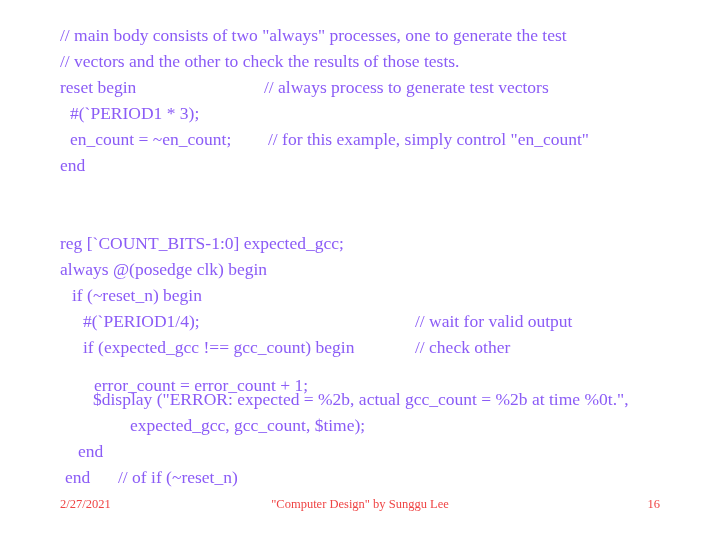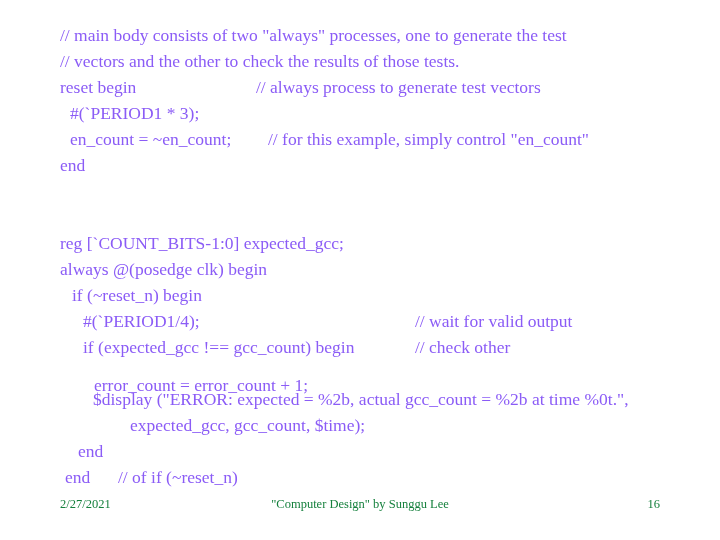--- a/index.html
+++ b/index.html
@@ -50,21 +50,21 @@
   
   #footer {
     position: absolute;
     left: 0;
     top: 492px;
     width: 720px;
     height: 24px;
     font-size: 12.5px;
     line-height: 24px;
     font-family: "Liberation Serif", "DejaVu Serif", serif;
-    color: #15803d;
+    color: #ef4444;
   }
   #footer .f-date {
     position: absolute;
     left: 60px;
     top: 0;
     white-space: pre;
   }
   #footer .f-center {
     position: absolute;
     left: 0;
@@ -83,21 +83,21 @@
   }
 </style>
 </head>
 <body>
 
 <div id="slide">
 
   <div id="code-body">
       <div class="code-line"><span class="code-text" style="left: 60px;">// main body consists of two "always" processes, one to generate the test</span></div>
       <div class="code-line"><span class="code-text" style="left: 60px;">// vectors and the other to check the results of those tests.</span></div>
-      <div class="code-line"><span class="code-text" style="left: 60px;">reset begin</span><span class="code-comment" style="left: 256px;">// always process to generate test vectors</span></div>
+      <div class="code-line"><span class="code-text" style="left: 60px;">reset begin</span><span class="code-comment" style="left: 264px;">// always process to generate test vectors</span></div>
       <div class="code-line"><span class="code-text" style="left: 70px;">#(`PERIOD1 * 3);</span></div>
       <div class="code-line"><span class="code-text" style="left: 70px;">en_count = ~en_count;</span><span class="code-comment" style="left: 268px;">// for this example, simply control "en_count"</span></div>
       <div class="code-line"><span class="code-text" style="left: 60px;">end</span></div>
       <div class="code-line"></div>
       <div class="code-line"></div>
       <div class="code-line"><span class="code-text" style="left: 60px;">reg [`COUNT_BITS-1:0] expected_gcc;</span></div>
       <div class="code-line"><span class="code-text" style="left: 60px;">always @(posedge clk) begin</span></div>
       <div class="code-line"><span class="code-text" style="left: 72px;">if (~reset_n) begin</span></div>
       <div class="code-line"><span class="code-text" style="left: 83px;">#(`PERIOD1/4);</span><span class="code-comment" style="left: 415px;">// wait for valid output</span></div>
       <div class="code-line"><span class="code-text" style="left: 83px;">if (expected_gcc !== gcc_count) begin</span><span class="code-comment" style="left: 415px;">// check other</span></div>

